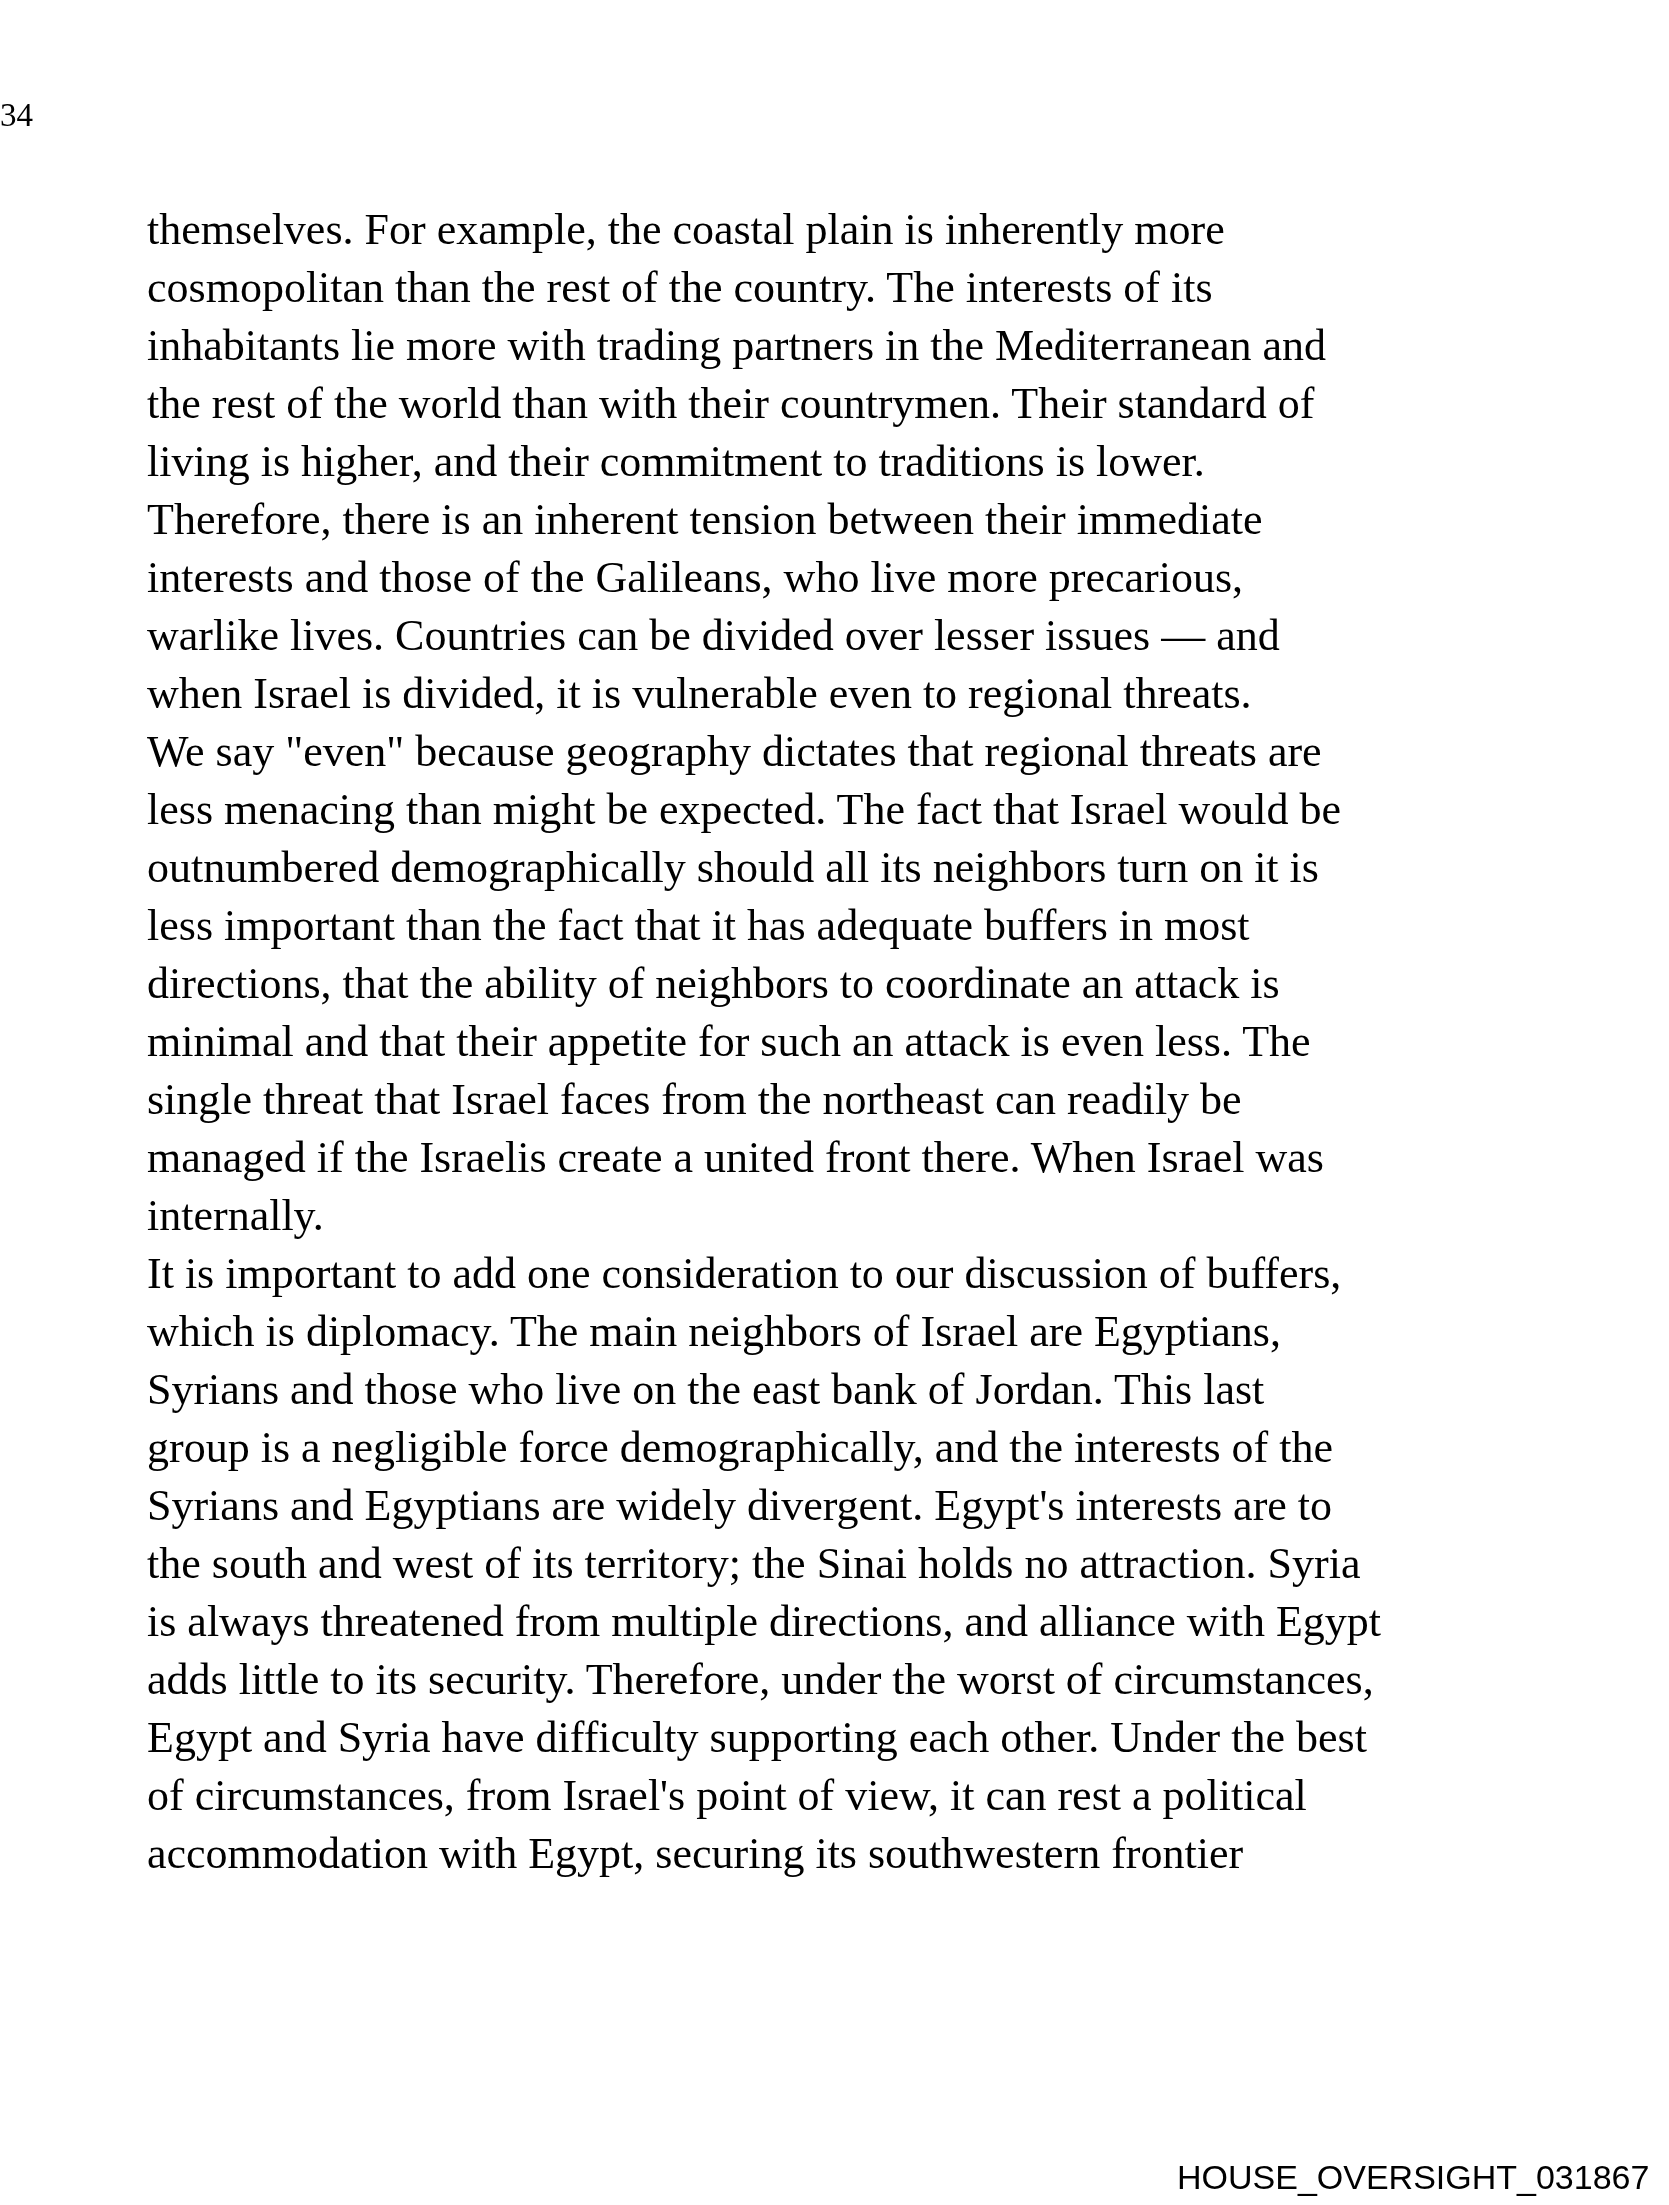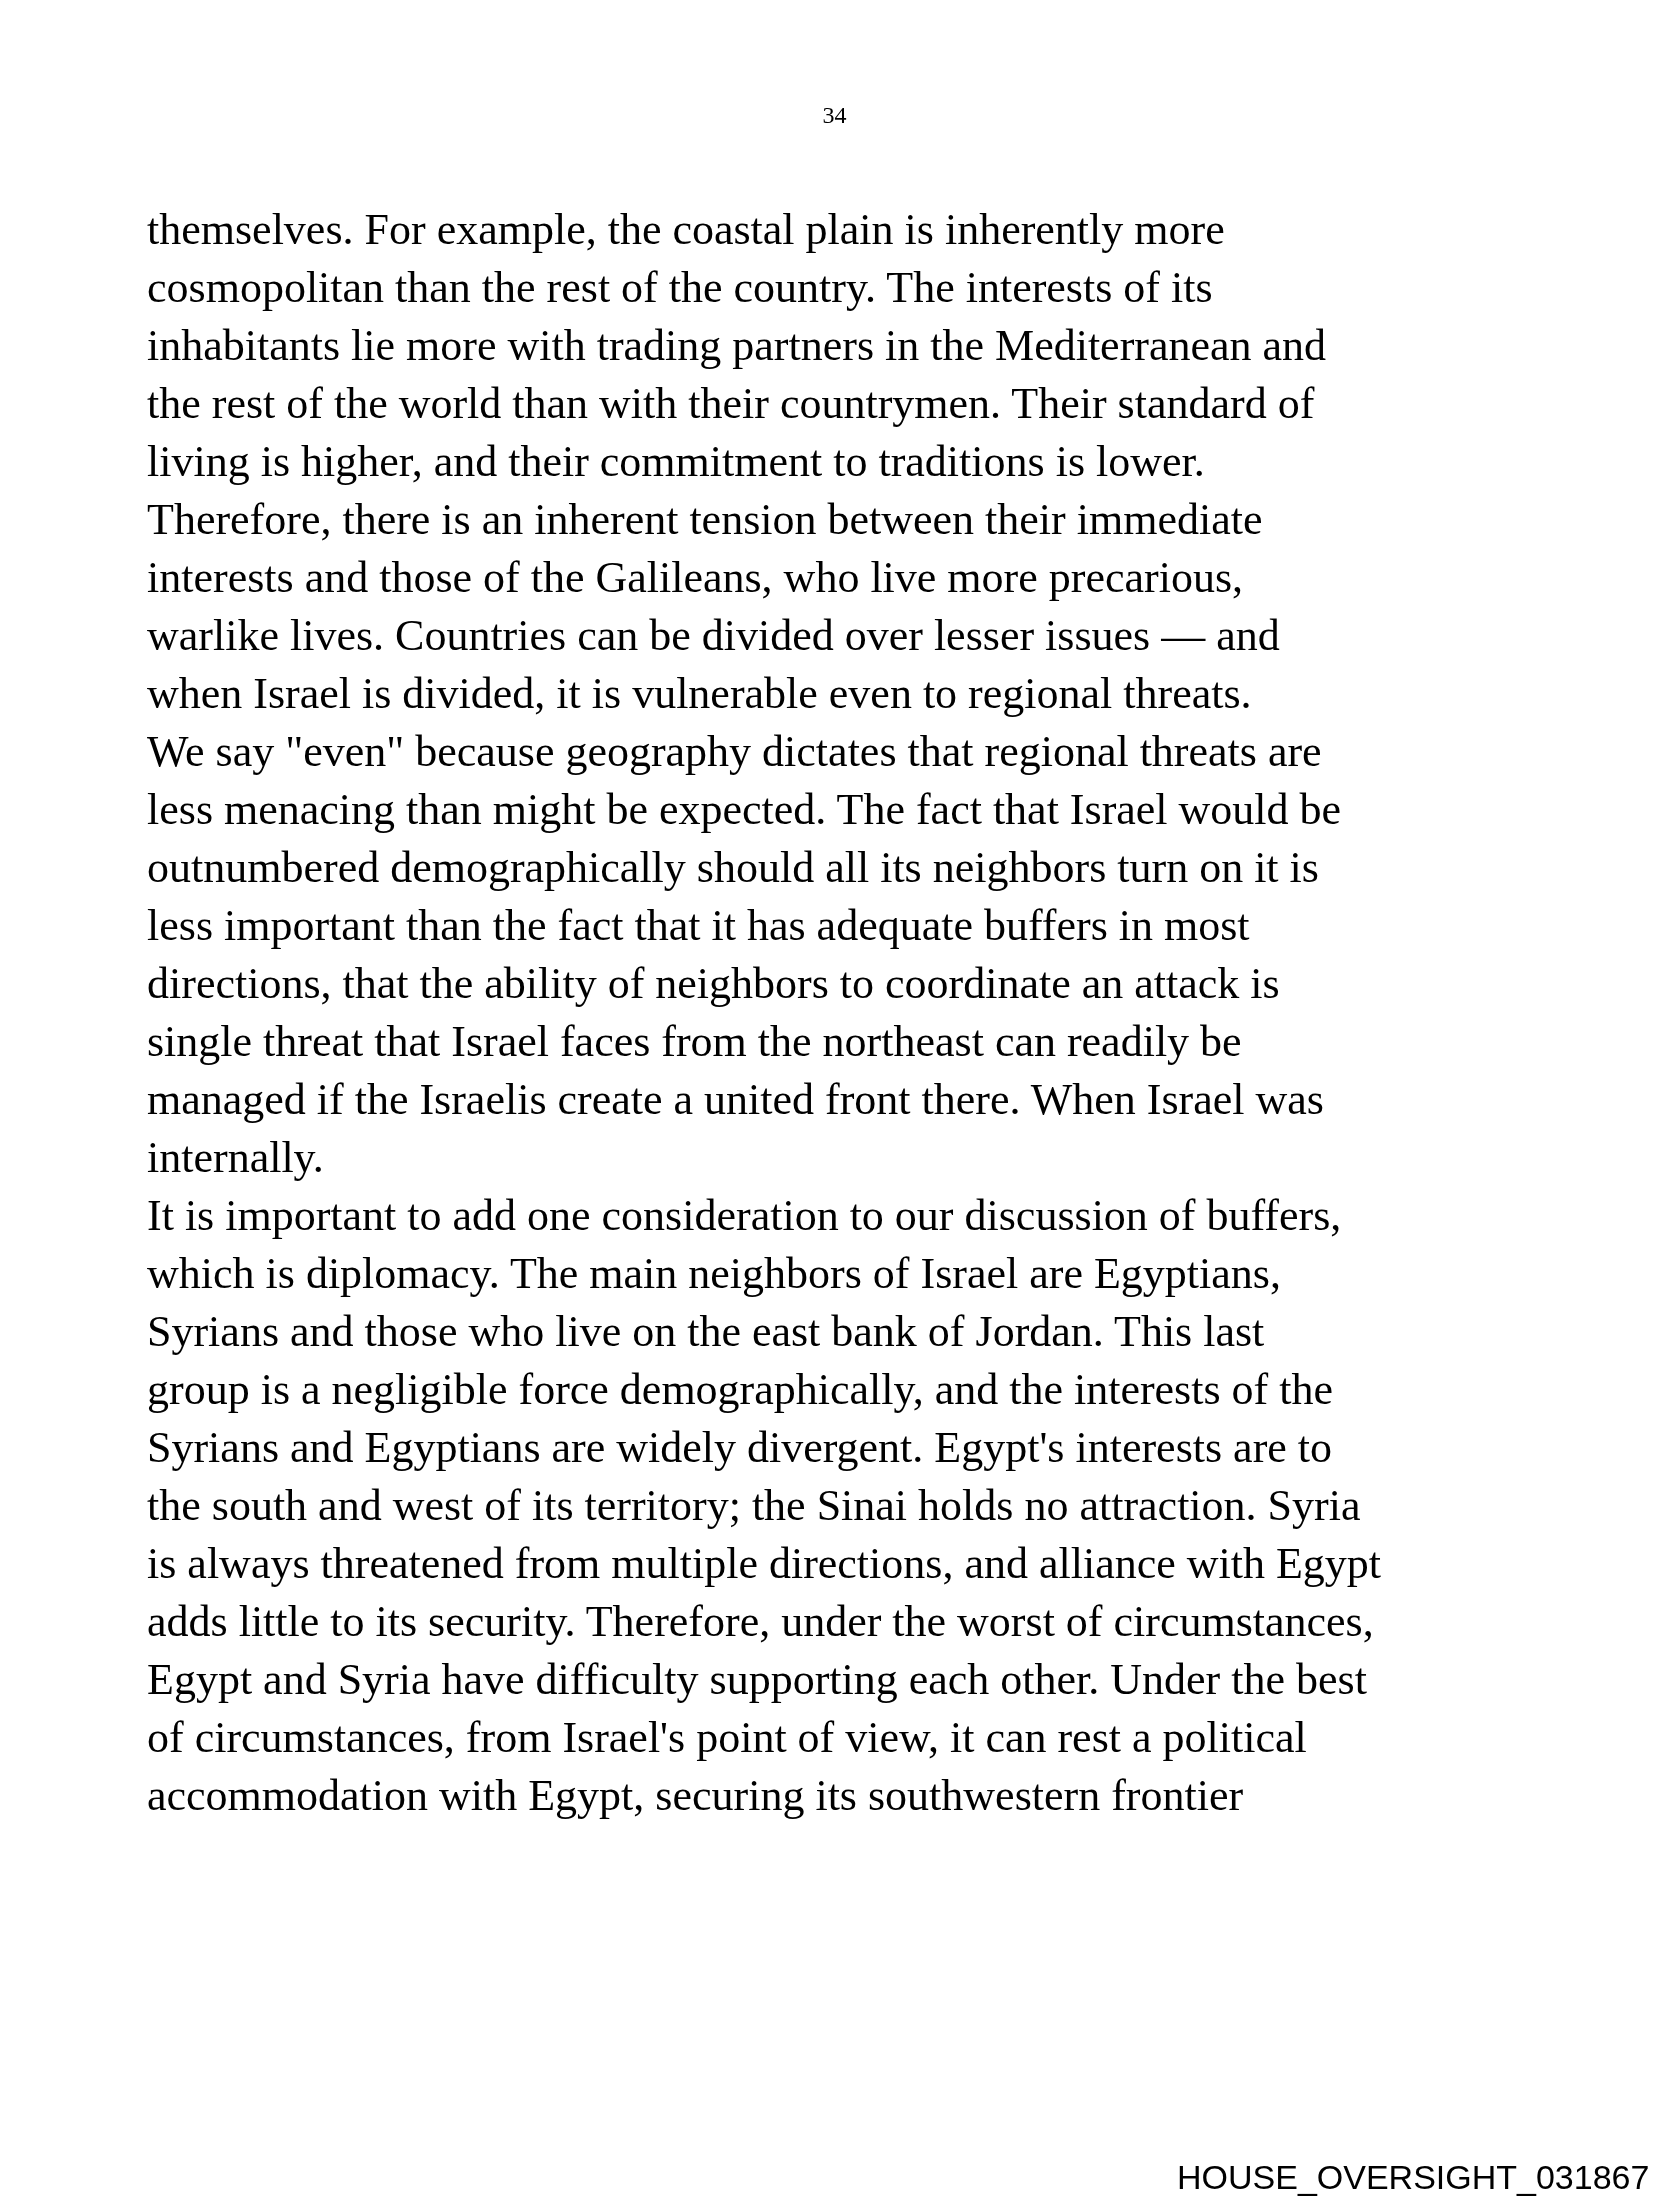--- a/index.html
+++ b/index.html
@@ -12,23 +12,23 @@
       height: 2205px;
       position: relative;
       overflow: hidden;
       color: #000000;
     }
     .page-number {
       position: absolute;
       left: 0;
       width: 1669px;
       top: 99px;
-      text-align: center;
+      text-align: left;
       font-family: "Liberation Serif", "DejaVu Serif", serif;
-      font-size: 24px;
+      font-size: 33px;
       line-height: 33px;
       padding-left: 0px;
     }
     .page-number span { display: inline-block; margin-left: 0; }
     .body-text {
       position: absolute;
       left: 147px;
       top: 201px;
       width: 1407px;
       font-family: "Liberation Serif", "DejaVu Serif", serif;
@@ -65,20 +65,21 @@
   <span class="line">living is higher, and their commitment to traditions is lower.</span>
   <span class="line">Therefore, there is an inherent tension between their immediate</span>
   <span class="line">interests and those of the Galileans, who live more precarious,</span>
   <span class="line">warlike lives. Countries can be divided over lesser issues — and</span>
   <span class="line">when Israel is divided, it is vulnerable even to regional threats.</span>
   <span class="line">We say "even" because geography dictates that regional threats are</span>
   <span class="line">less menacing than might be expected. The fact that Israel would be</span>
   <span class="line">outnumbered demographically should all its neighbors turn on it is</span>
   <span class="line">less important than the fact that it has adequate buffers in most</span>
   <span class="line">directions, that the ability of neighbors to coordinate an attack is</span>
+  <span class="line">minimal and that their appetite for such an attack is even less. The</span>
   <span class="line">single threat that Israel faces from the northeast can readily be</span>
   <span class="line">managed if the Israelis create a united front there. When Israel was</span>
   <span class="line">internally.</span>
   <span class="line">It is important to add one consideration to our discussion of buffers,</span>
   <span class="line">which is diplomacy. The main neighbors of Israel are Egyptians,</span>
   <span class="line">Syrians and those who live on the east bank of Jordan. This last</span>
   <span class="line">group is a negligible force demographically, and the interests of the</span>
   <span class="line">Syrians and Egyptians are widely divergent. Egypt's interests are to</span>
   <span class="line">the south and west of its territory; the Sinai holds no attraction. Syria</span>
   <span class="line">is always threatened from multiple directions, and alliance with Egypt</span>

